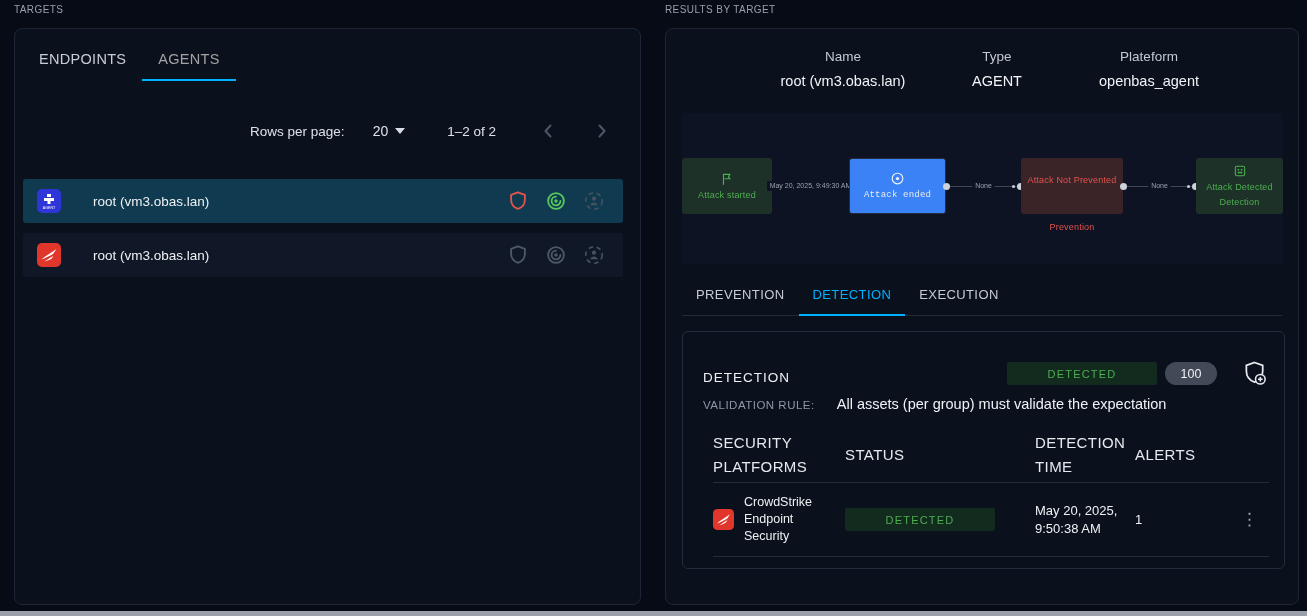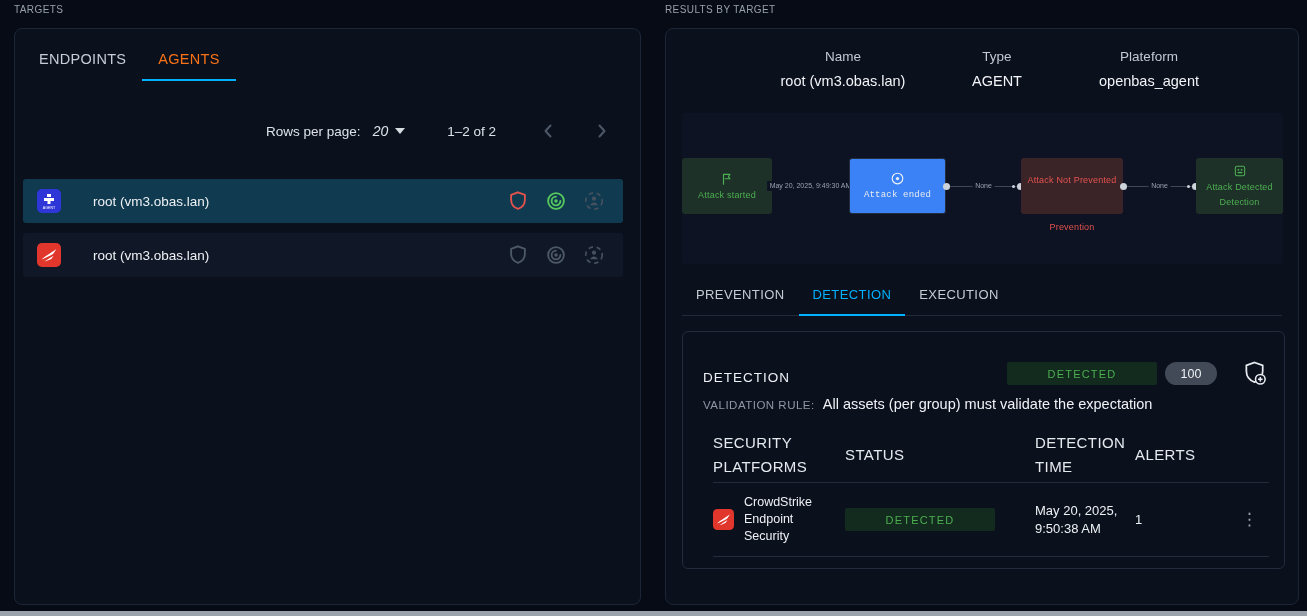--- a/index.html
+++ b/index.html
@@ -22,28 +22,28 @@
   }
   #left-card  { left:14px;  width:627px; }
   #right-card { left:665px; width:634px;padding-left:29px; }
 
   
   .tabs1 { position:absolute; top:0; left:8px; display:flex; }
   .tab1 {
     padding:22px 16px 12px; font-size:14.5px; letter-spacing:.3px;
     color:#c7cdd6; cursor:pointer;
   }
-  .tab1.active { color:#f97316; border-bottom:2px solid #00b1ff; }
+  .tab1.active { color:#a3a3a3; border-bottom:2px solid #00b1ff; }
 
   .pagination {
     position:absolute; top:90px; right:26px;
     display:flex; align-items:center; font-size:13.5px; color:#dde2e9;
   }
-  .rpp-label { margin-right:12px; }
-  .rpp-value { display:flex; align-items:center; gap:7px; font-size:14px; cursor:pointer;font-style:italic; }
+  .rpp-label { margin-right:28px; }
+  .rpp-value { display:flex; align-items:center; gap:7px; font-size:14px; cursor:pointer; }
   .arrow-down {
     width:0; height:0; border-left:5px solid transparent; border-right:5px solid transparent;
     border-top:6px solid #d7dce3; display:inline-block;
   }
   .range { margin-left:42px; }
   .chev { width:24px; height:24px; margin-left:30px; cursor:pointer; }
   .chev:first-of-type { margin-left:40px; }
 
   .filter-row { position:absolute; top:104px; left:8px; display:flex; align-items:center; }
   .search-box {
@@ -139,21 +139,21 @@
     background:#132a1e; color:#4caf50; font-size:11px; letter-spacing:1.2px;
     display:flex; align-items:center; justify-content:center; border-radius:2px;
   }
   #det-status-badge { position:absolute; left:324px; top:30px; width:150px; height:23px; }
   .score-badge {
     position:absolute; left:482px; top:30px; width:52px; height:23px;
     border-radius:12px; background:#434a57; color:#eef1f5; font-size:12.5px;
     display:flex; align-items:center; justify-content:center;
   }
   .shield-plus { position:absolute; left:560px; top:28px; cursor:pointer; }
-  .validation { position:absolute; left:20px; top:64px; display:flex; align-items:baseline; gap:8px; white-space:nowrap; }
+  .validation { position:absolute; left:20px; top:64px; display:flex; align-items:baseline; gap:22px; white-space:nowrap; }
   .validation .vlabel { font-size:11.5px; letter-spacing:.5px; color:#8e98a5; }
   .validation .vvalue { font-size:14.5px; color:#f0f2f6; }
 
   .det-table { position:absolute; left:30px; top:96px; width:556px; }
   .dt-row {
     display:grid; grid-template-columns:132px 190px 100px 95px 1fr;
     align-items:center; border-bottom:1px solid #222c3a;
   }
   .dt-head { height:55px; }
   .dt-head > div {

